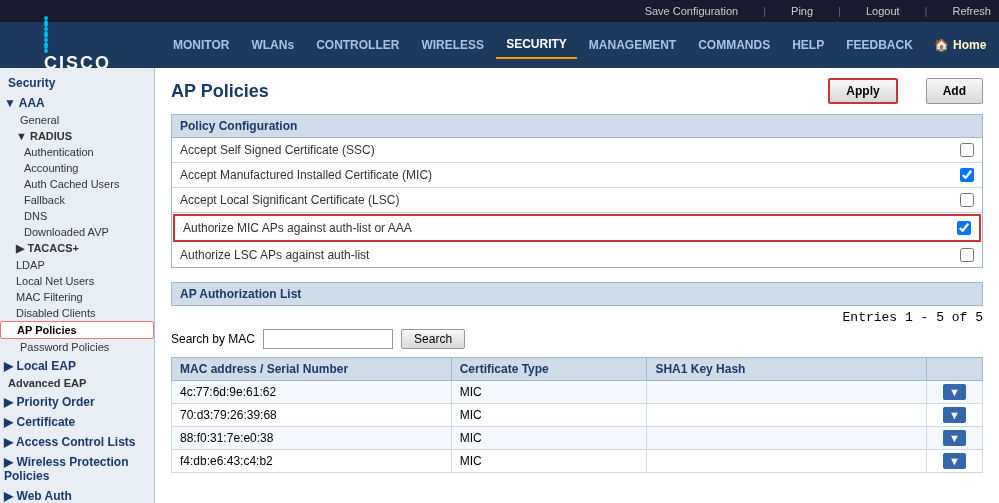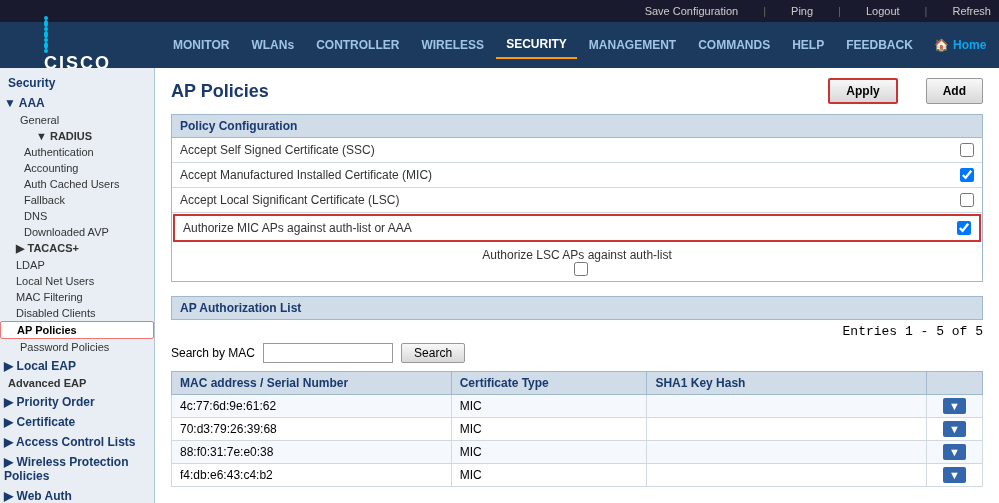--- a/index.html
+++ b/index.html
@@ -54,21 +54,21 @@
       cursor: pointer;
       font-size: 12px;
       font-weight: bold;
       text-decoration: none;
       white-space: nowrap;
     }
     .nav-item.active {
       color: white;
       border-bottom: 2px solid #f90;
     }
-    .nav-home { margin-left: auto; color: #0ea5e9; font-size: 12px; font-weight: bold; }
+    .nav-home { margin-left: auto; color: #fef9c3; font-size: 12px; font-weight: bold; }
 
     
     .layout { display: flex; height: calc(503px - 68px); }
 
     
     .sidebar {
       width: 155px;
       background: #e8eef4;
       border-right: 1px solid #b0c4d8;
       overflow-y: auto;
@@ -156,21 +156,21 @@
       border-top: none;
       margin-bottom: 14px;
       width: 100%;
     }
     .policy-row {
       display: flex;
       align-items: center;
       border-bottom: 1px solid #d0d8e0;
       padding: 5px 8px;
     }
-    .policy-row:last-child { border-bottom: none; flex-direction: column; }
+    .policy-row:last-child { border-bottom: none; }
     .policy-label { flex: 1; font-size: 12px; color: #333; }
     .policy-checkbox { width: 14px; height: 14px; margin-left: 8px; }
 
     
     .auth-list-header {
       display: flex;
       justify-content: space-between;
       align-items: center;
       margin-bottom: 4px;
     }
@@ -273,21 +273,21 @@
     <a class="nav-item nav-home">🏠 Home</a>
   </nav>
 </div>
 
 <div class="layout">
 
   <div class="sidebar">
     <div class="sidebar-section-title">Security</div>
     <div class="sidebar-category">▼ AAA</div>
     <div class="sidebar-subitem">General</div>
-    <div class="sidebar-subitem" style="padding-left:16px; font-weight:bold;margin-left:20px;">▼ RADIUS</div>
+    <div class="sidebar-subitem" style="padding-left:16px; font-weight:bold;">▼ RADIUS</div>
     <div class="sidebar-subitem" style="padding-left:24px;">Authentication</div>
     <div class="sidebar-subitem" style="padding-left:24px;">Accounting</div>
     <div class="sidebar-subitem" style="padding-left:24px;">Auth Cached Users</div>
     <div class="sidebar-subitem" style="padding-left:24px;">Fallback</div>
     <div class="sidebar-subitem" style="padding-left:24px;">DNS</div>
     <div class="sidebar-subitem" style="padding-left:24px;">Downloaded AVP</div>
     <div class="sidebar-subitem" style="padding-left:16px; font-weight:bold;">▶ TACACS+</div>
     <div class="sidebar-subitem" style="padding-left:16px;">LDAP</div>
     <div class="sidebar-subitem" style="padding-left:16px;">Local Net Users</div>
     <div class="sidebar-subitem" style="padding-left:16px;">MAC Filtering</div>

